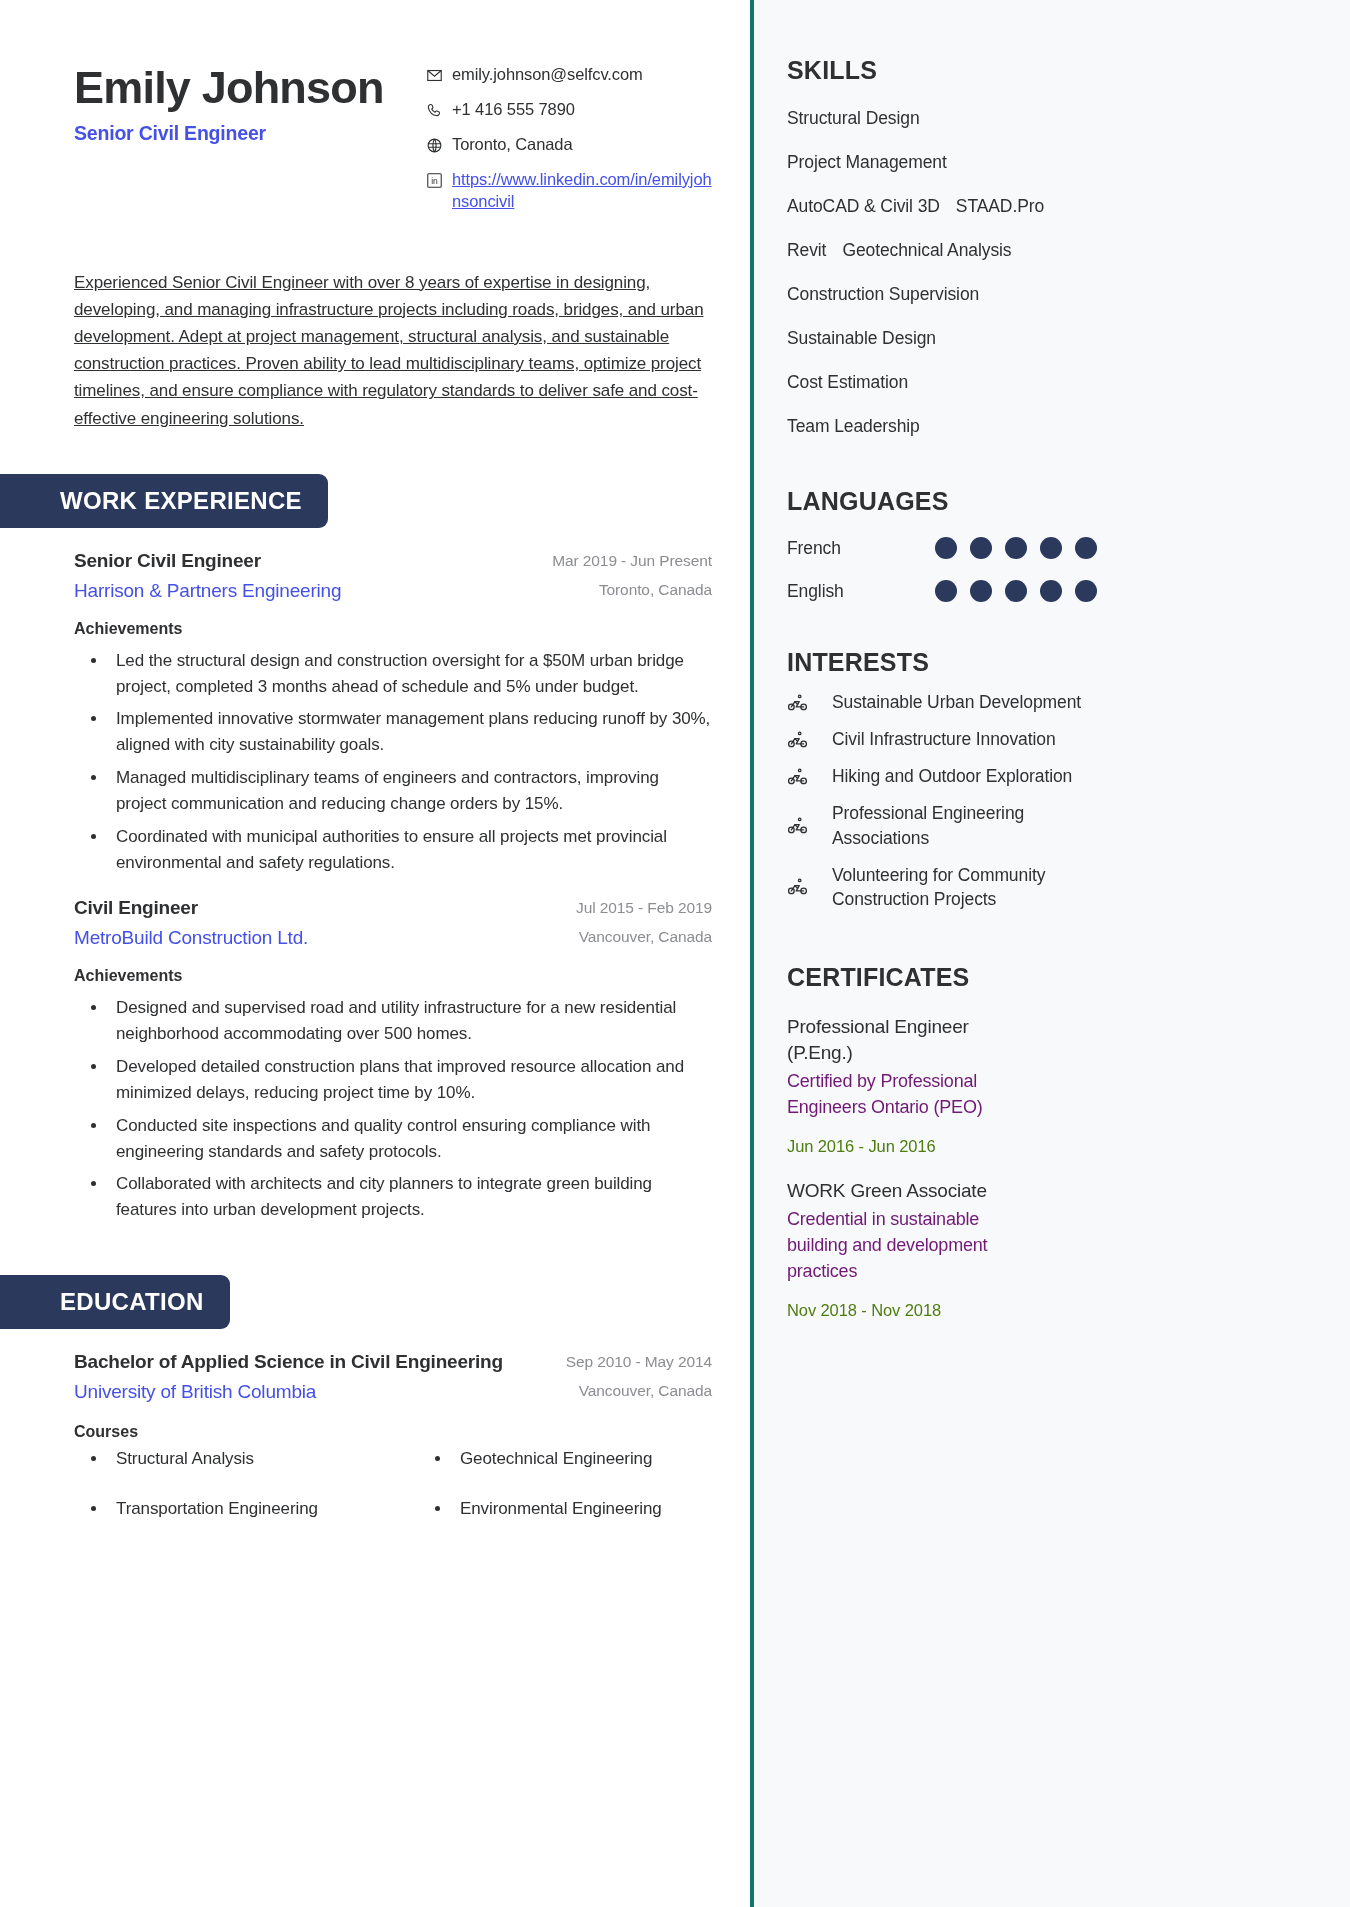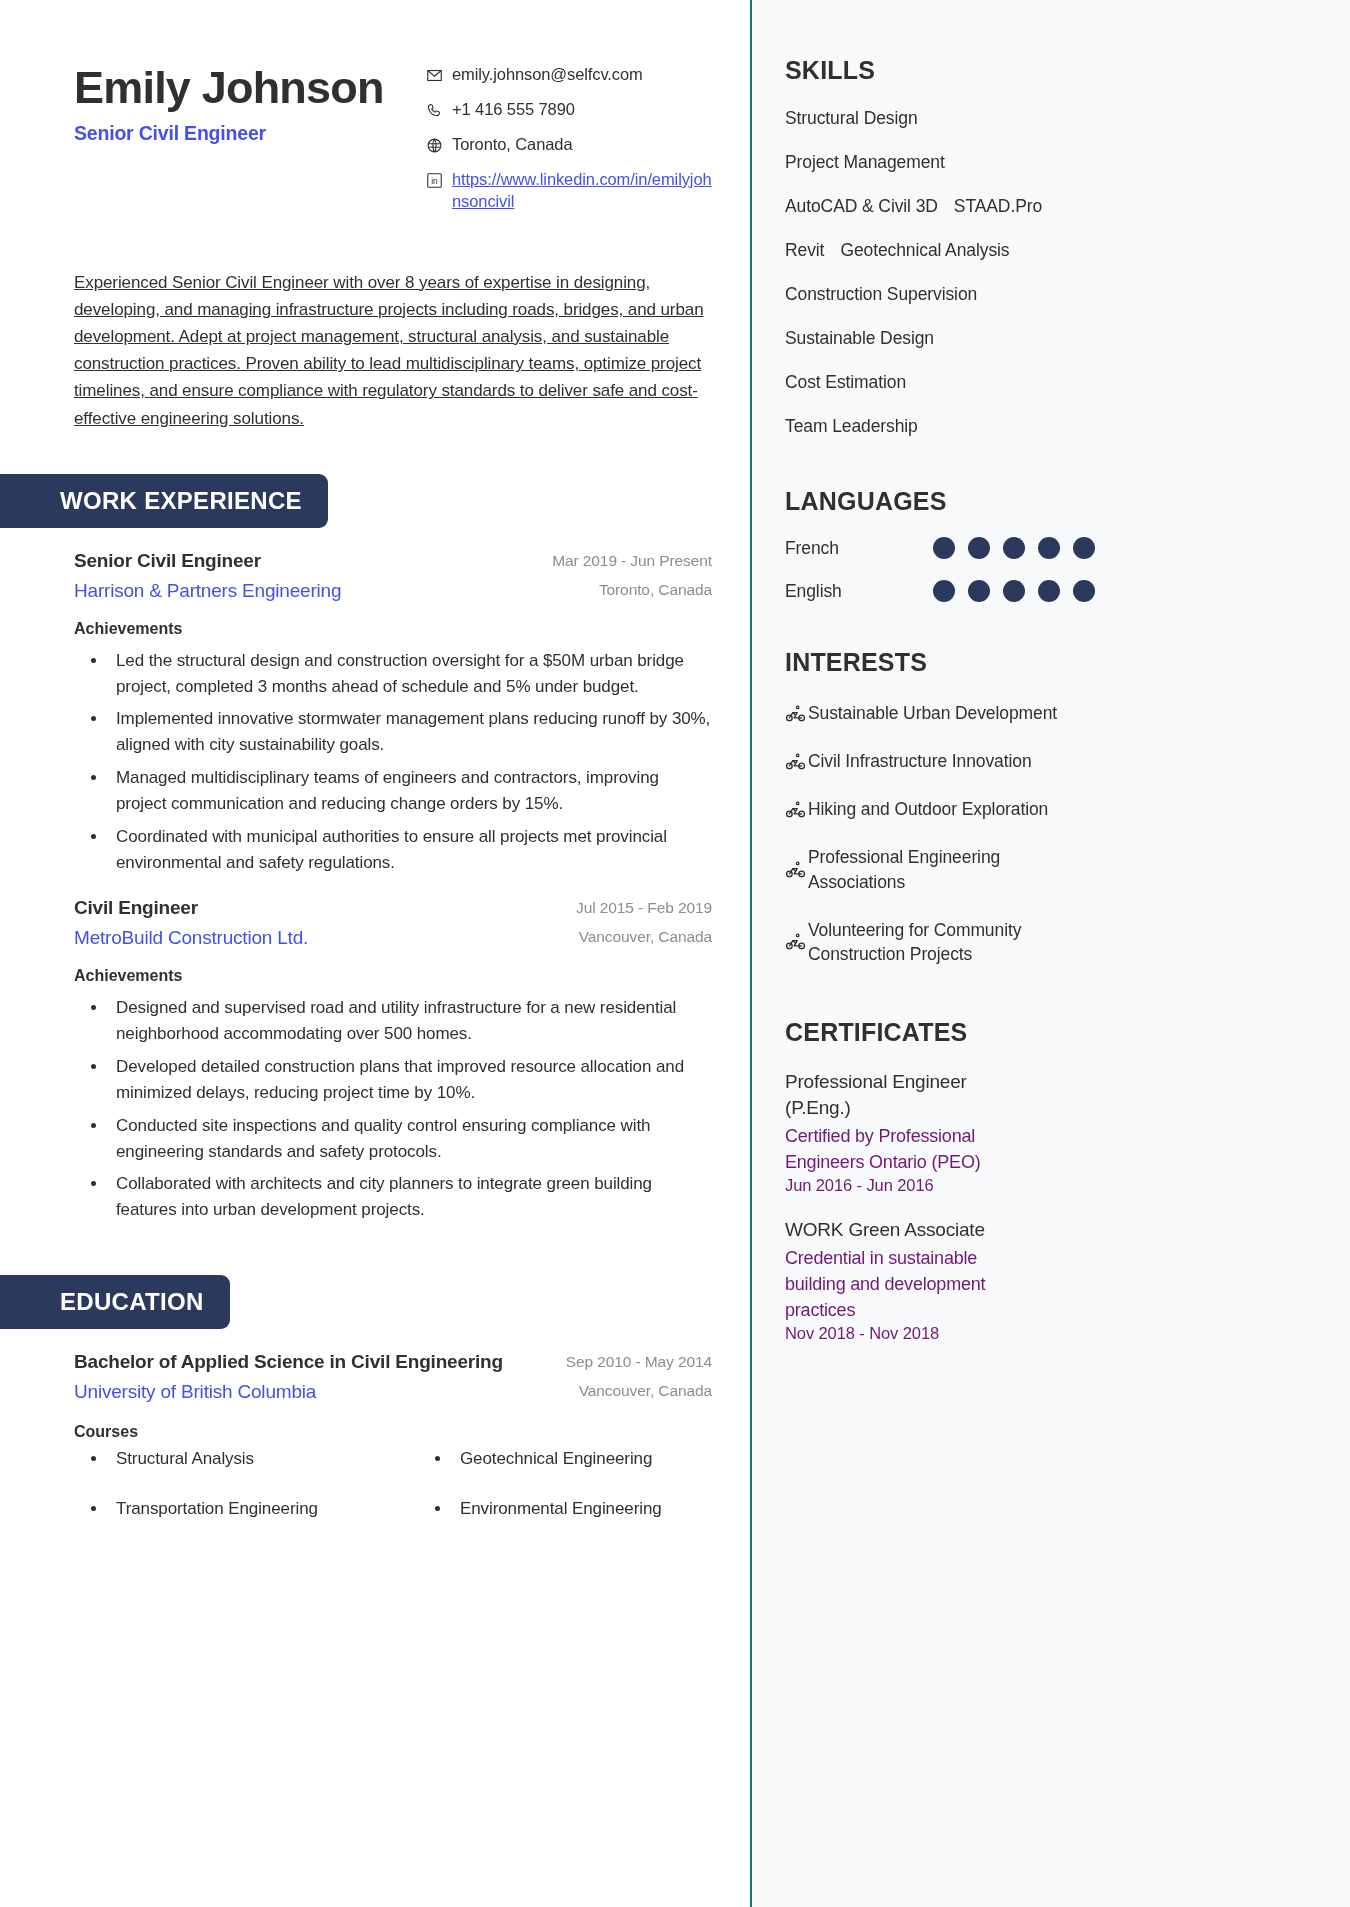--- a/index.html
+++ b/index.html
@@ -77,49 +77,49 @@
     column-gap:0; row-gap:0;gap:32px;
   }
   .courses-grid ul { padding-left:34px; }
   .courses-grid li {
     font-size:17px; color:#2f3032; margin-bottom:30px; padding-left:8px;
     letter-spacing:-0.1px;
   }
 
   
   .side {
-    width:600px; background:#f8f9fb; border-left:2px solid #0f766e;
+    width:600px; background:#f8f9fb; border-left:4px solid #0f766e;
     padding:56px 40px 17px 33px;
   }
   .s-head {
     font-size:25px; font-weight:bold; color:#2f3032; letter-spacing:0.2px;
   }
   .s-skills { margin-top:0; }
   .skill-line {
     margin-top:23px; font-size:17.5px; color:#2f3032; letter-spacing:-0.1px;
   }
   .skill-line .gap { display:inline-block; width:16px; }
 
   .s-lang { margin-top:50px; }
   .lang-row { display:flex; align-items:center; margin-top:21px; }
   .lang-name { width:148px; font-size:17.5px; color:#2f3032; letter-spacing:-0.1px; }
   .dots { display:flex; gap:13px; }
   .dot { width:22px; height:22px; border-radius:50%; background:#2b3a5c; }
 
   .s-int { margin-top:46px; }
-  .int-row { display:flex; align-items:center; gap:2px; margin-top:24px; }
+  .int-row { display:flex; align-items:center; gap:24px; margin-top:13px; }
   .int-icon { width:21px; min-width:21px; height:21px; }
   .int-icon svg { display:block; width:21px; height:21px; }
   .int-text { font-size:17.5px; color:#2f3032; line-height:1.38; letter-spacing:-0.1px; max-width:262px; }
 
   .s-cert { margin-top:52px; }
   .cert { margin-top:22px; }
   .cert-name { font-size:19px; color:#2f3032; line-height:1.38; letter-spacing:-0.2px; max-width:228px; }
   .cert-desc { margin-top:3px; font-size:18px; color:#701a75; line-height:1.44; letter-spacing:-0.2px; max-width:252px; }
-  .cert-date { margin-top:0; font-size:16.5px; color:#701a75; letter-spacing:-0.1px; }
+  .cert-date { margin-top:16px; font-size:16.5px; color:#4d7c0f; letter-spacing:-0.1px; }
 
   .corner {
     position:absolute; top:0; left:0; width:34px; height:12px;
     background:#ececec;
   }
 </style>
 </head>
 <body>
 
 <div class="page">

